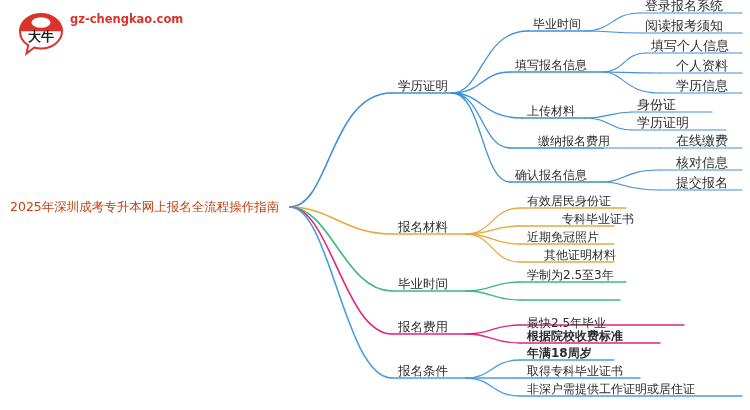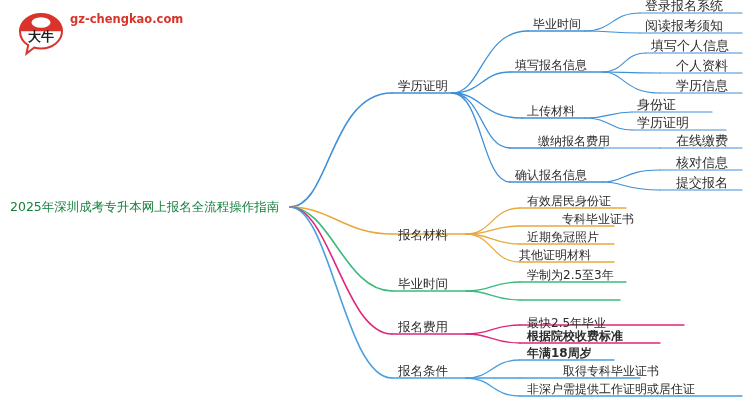--- a/index.html
+++ b/index.html
@@ -16,21 +16,21 @@
   #logo-cn { font-size:19px; font-weight:bold; color:#1e9e3e; letter-spacing:0px; line-height:20px; white-space:nowrap; }
   #logo-en { font-size:11.5px; font-weight:bold; color:#d9342b; line-height:14px; letter-spacing:0px; white-space:nowrap; }
 
   
   #links { position:absolute; left:0; top:0; width:750px; height:410px; }
   #links path { fill:none; stroke-linecap:round; }
 
   
   .node { position:absolute; font-size:12px; color:#2b2b2b; white-space:nowrap; line-height:14px;
           transform:translateY(-50%); }
-  .node.root { font-size:12.5px; color:#15803d; }
+  .node.root { font-size:12.5px; color:#c2410c; }
   .node.l1 { font-size:12.5px; }
   .node.l2 { font-size:12px; }
   .node.l3 { font-size:13px; }
 </style>
 </head>
 <body>
 
 <div id="stage">
 
   <div id="logo">
@@ -121,21 +121,21 @@
     <path d="M466,378 C492,378 492,378 520,378" stroke="#4a9fe0" stroke-width="1.3"></path>
     <path d="M466,378 C492,378 492,396 520,396" stroke="#4a9fe0" stroke-width="1.3"></path>
     <path d="M520,360 L614,360" stroke="#4a9fe0" stroke-width="1.3"></path>
     <path d="M520,378 L640,378" stroke="#4a9fe0" stroke-width="1.3"></path>
     <path d="M520,396 L742,396" stroke="#4a9fe0" stroke-width="1.3"></path>
   </svg>
 
   <div class="node root" style="left:10px; top:207px;">2025年深圳成考专升本网上报名全流程操作指南</div>
 
   <div class="node l1" style="left:398px; top:86px;">学历证明</div>
-  <div class="node l1" style="left:398px; top:235px;">报名材料</div>
+  <div class="node l1" style="left:398px; top:227px;">报名材料</div>
   <div class="node l1" style="left:398px; top:284px;">毕业时间</div>
   <div class="node l1" style="left:398px; top:327px;">报名费用</div>
   <div class="node l1" style="left:398px; top:371px;">报名条件</div>
 
   <div class="node l2" style="left:533px; top:24px;">毕业时间</div>
   <div class="node l2" style="left:515px; top:65px;">填写报名信息</div>
   <div class="node l2" style="left:527px; top:111px;">上传材料</div>
   <div class="node l2" style="left:538px; top:141px;">缴纳报名费用</div>
   <div class="node l2" style="left:515px; top:175px;">确认报名信息</div>
 
@@ -150,24 +150,24 @@
   <div class="node l3" style="left:637px; top:123px;">学历证明</div>
 
   <div class="node l3" style="left:676px; top:141px;">在线缴费</div>
 
   <div class="node l3" style="left:676px; top:163px;">核对信息</div>
   <div class="node l3" style="left:676px; top:183px;">提交报名</div>
 
   <div class="node l2" style="left:527px; top:201px;">有效居民身份证</div>
   <div class="node l2" style="left:527px; top:219px;margin-left:35px;">专科毕业证书</div>
   <div class="node l2" style="left:527px; top:237px;">近期免冠照片</div>
-  <div class="node l2" style="left:519px; top:255px;">其他证明材料</div>
+  <div class="node l2" style="left:544px; top:255px;">其他证明材料</div>
 
   <div class="node l2" style="left:527px; top:275px;">学制为2.5至3年</div>
   <div class="node l2" style="left:527px; top:293px;margin-top:30px;">最快2.5年毕业</div>
 
   <div class="node l2" style="left:527px; top:336px;font-weight:bold;">根据院校收费标准</div>
 
   <div class="node l2" style="left:527px; top:353px;font-weight:bold;">年满18周岁</div>
-  <div class="node l2" style="left:527px; top:371px;margin-left:36px;">取得专科毕业证书</div>
+  <div class="node l2" style="left:527px; top:371px;">取得专科毕业证书</div>
   <div class="node l2" style="left:527px; top:389px;">非深户需提供工作证明或居住证</div>
 
 </div>
 
 </body></html>

